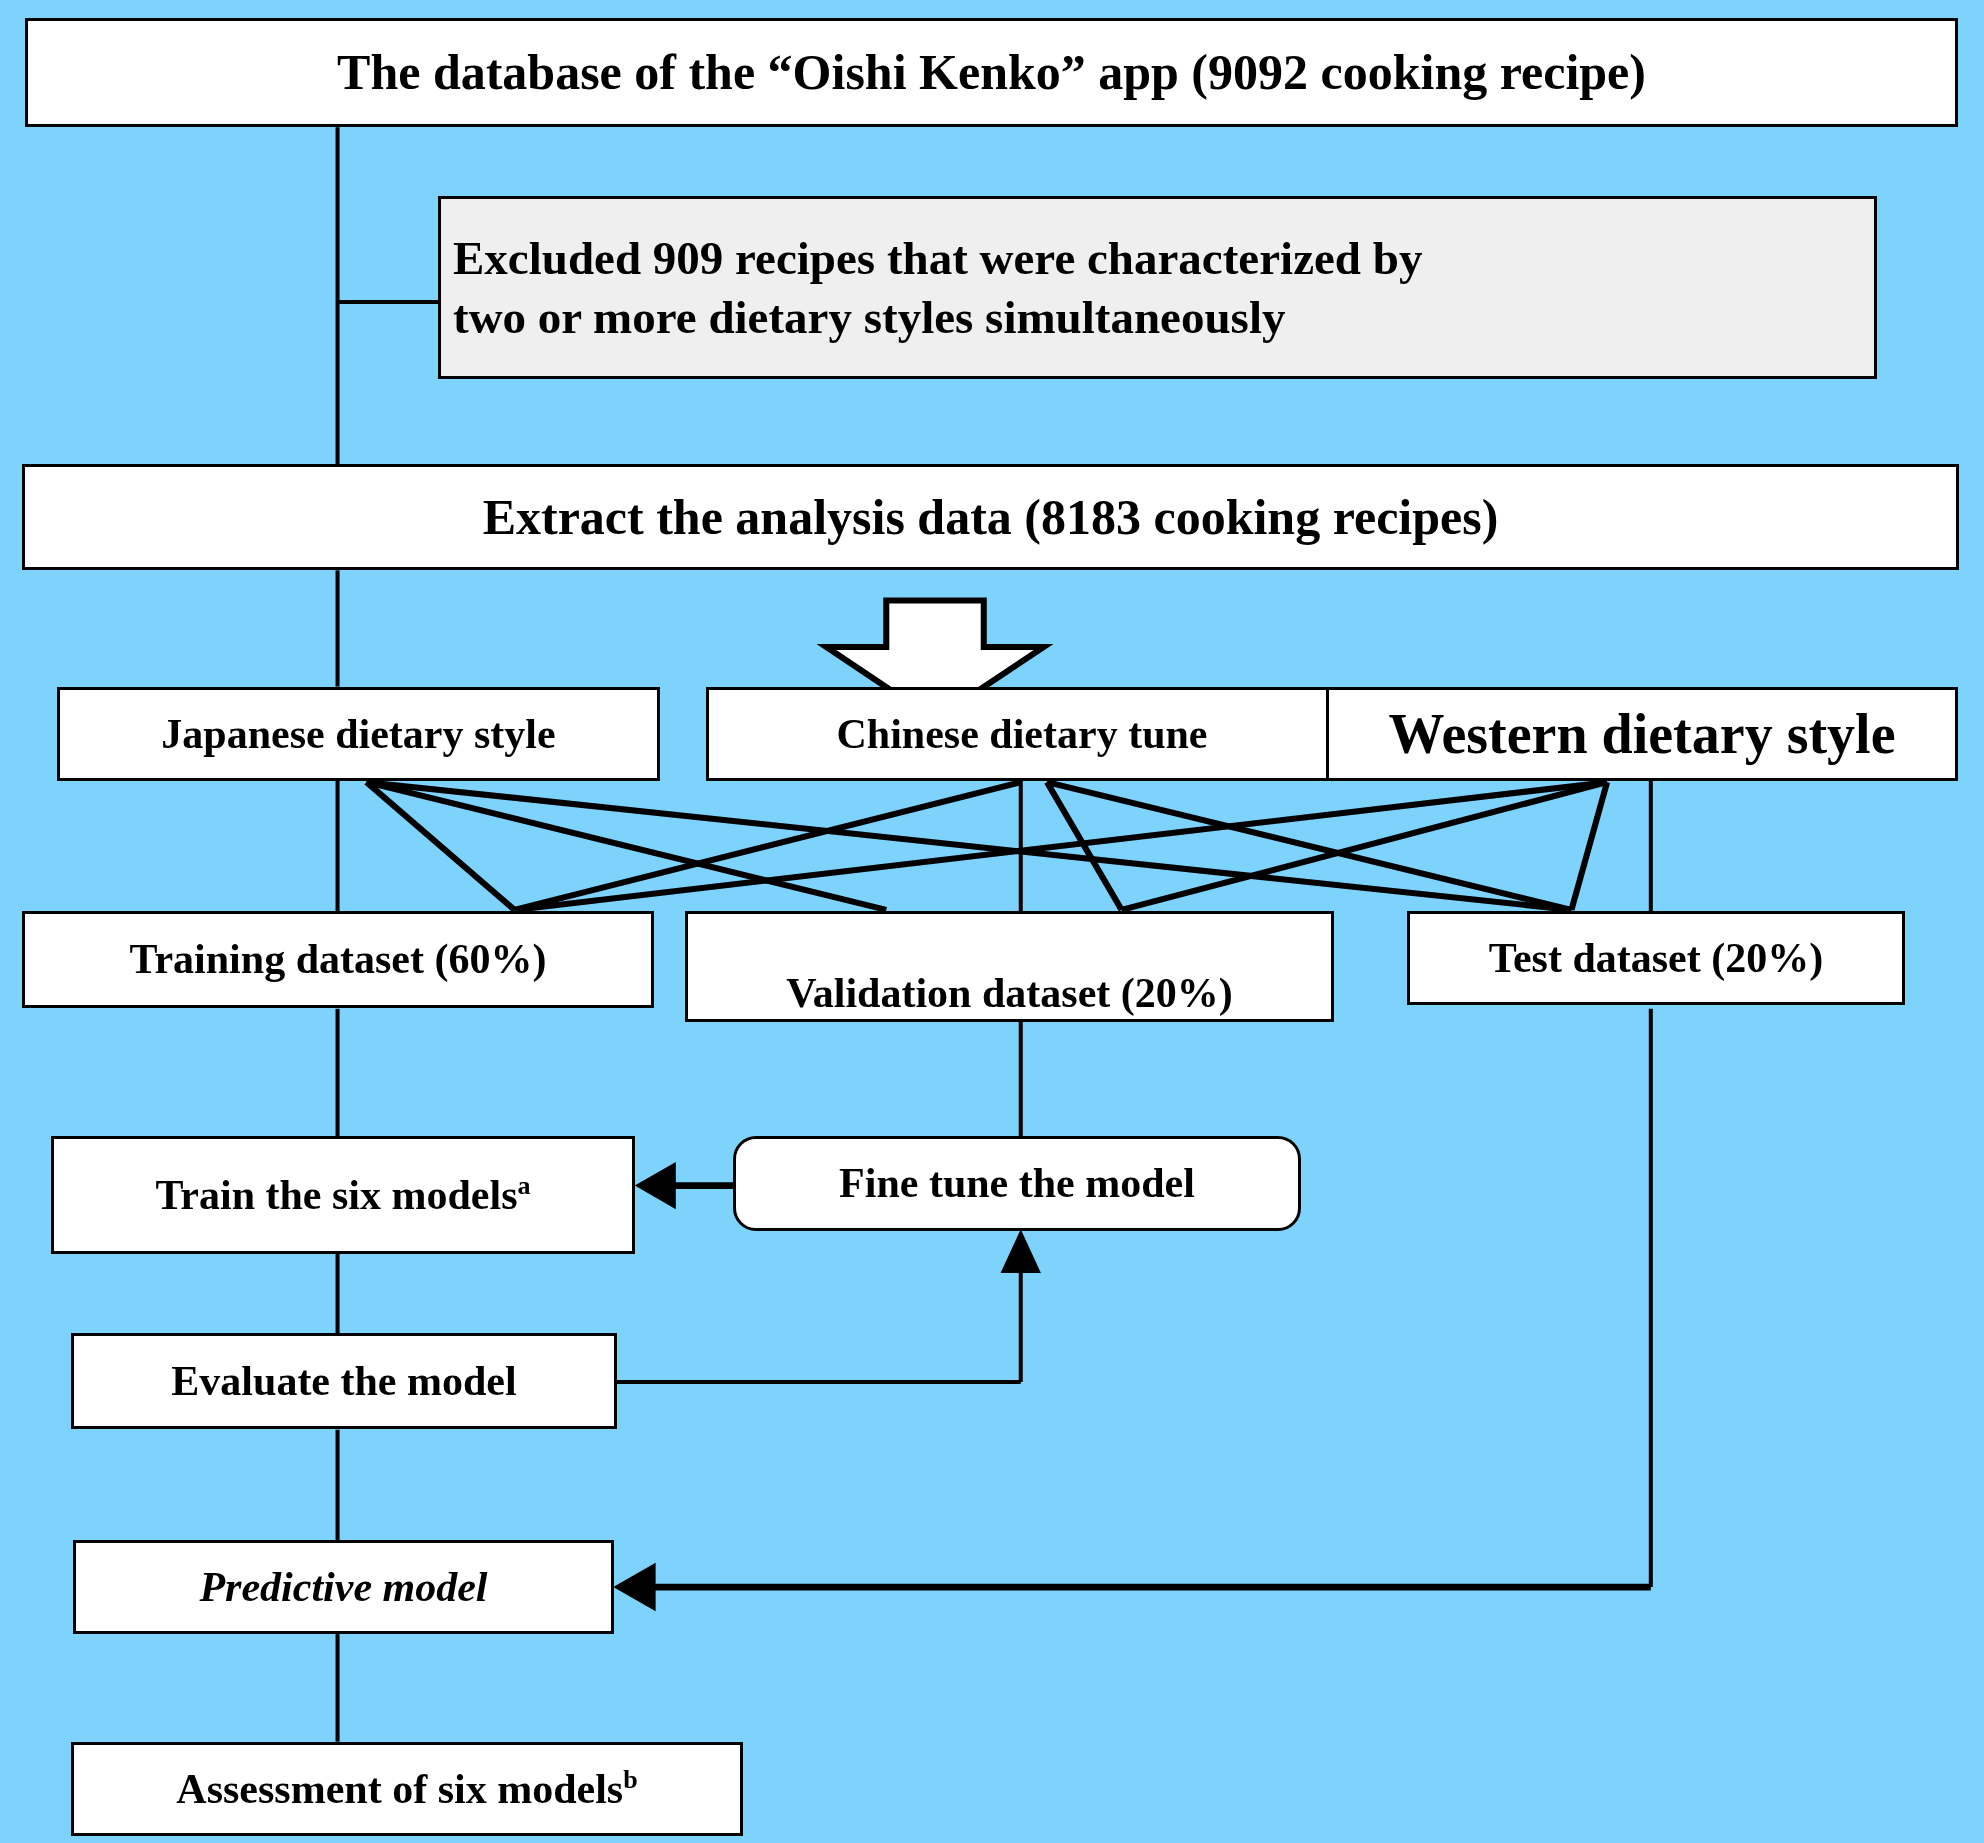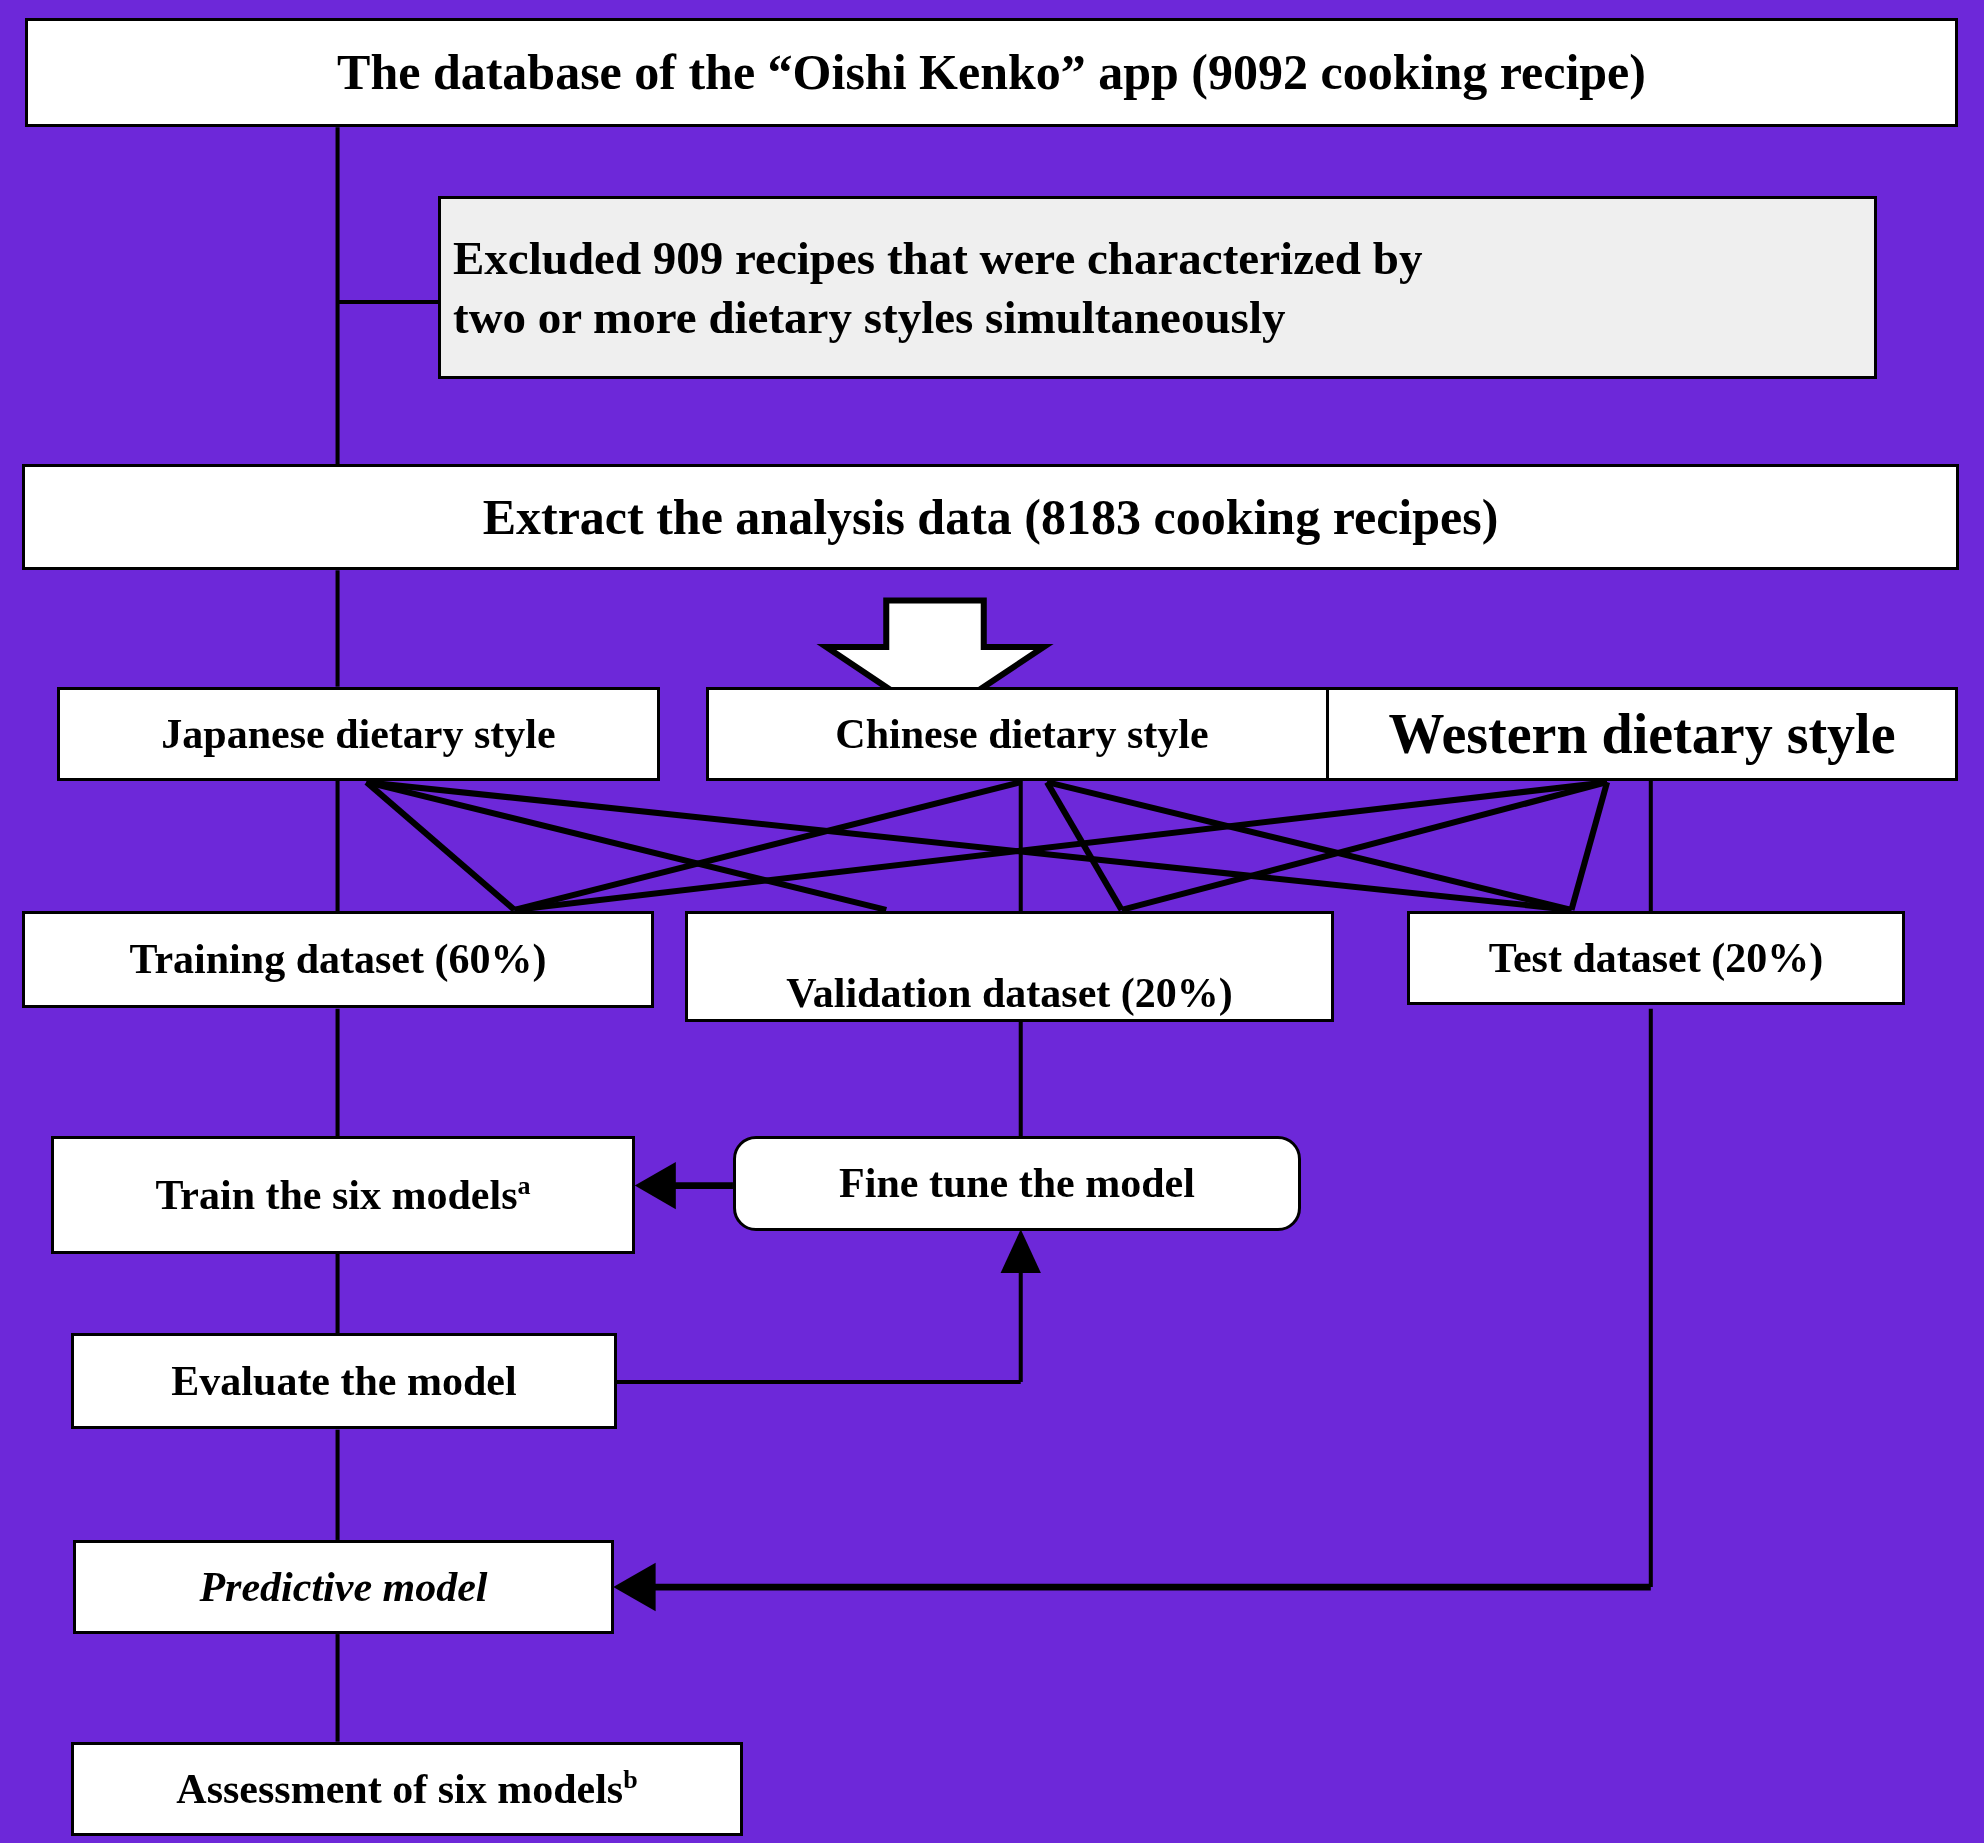--- a/index.html
+++ b/index.html
@@ -4,21 +4,21 @@
 <style>
   html, body {
     margin: 0;
     padding: 0;
     background: #ffffff;
   }
   #canvas {
     position: relative;
     width: 1985px;
     height: 1844px;
-    background: #6d28d9;
+    background: #7dd3fc;
     font-family: "Liberation Serif", "DejaVu Serif", serif;
     overflow: hidden;
   }
   #wires {
     position: absolute;
     left: 0;
     top: 0;
     width: 1985px;
     height: 1844px;
     pointer-events: none;
@@ -134,21 +134,21 @@
 
   <div class="node" id="n-extract">
     <span class="lbl">Extract the analysis data (8183 cooking recipes)</span>
   </div>
 
   <div class="node" id="n-japanese">
     <span class="lbl">Japanese dietary style</span>
   </div>
 
   <div class="node" id="n-chinese">
-    <span class="lbl">Chinese dietary style</span>
+    <span class="lbl">Chinese dietary tune</span>
   </div>
 
   <div class="node" id="n-western">
     <span class="lbl">Western dietary style</span>
   </div>
 
   <div class="node" id="n-training">
     <span class="lbl">Training dataset (60%)</span>
   </div>
 

